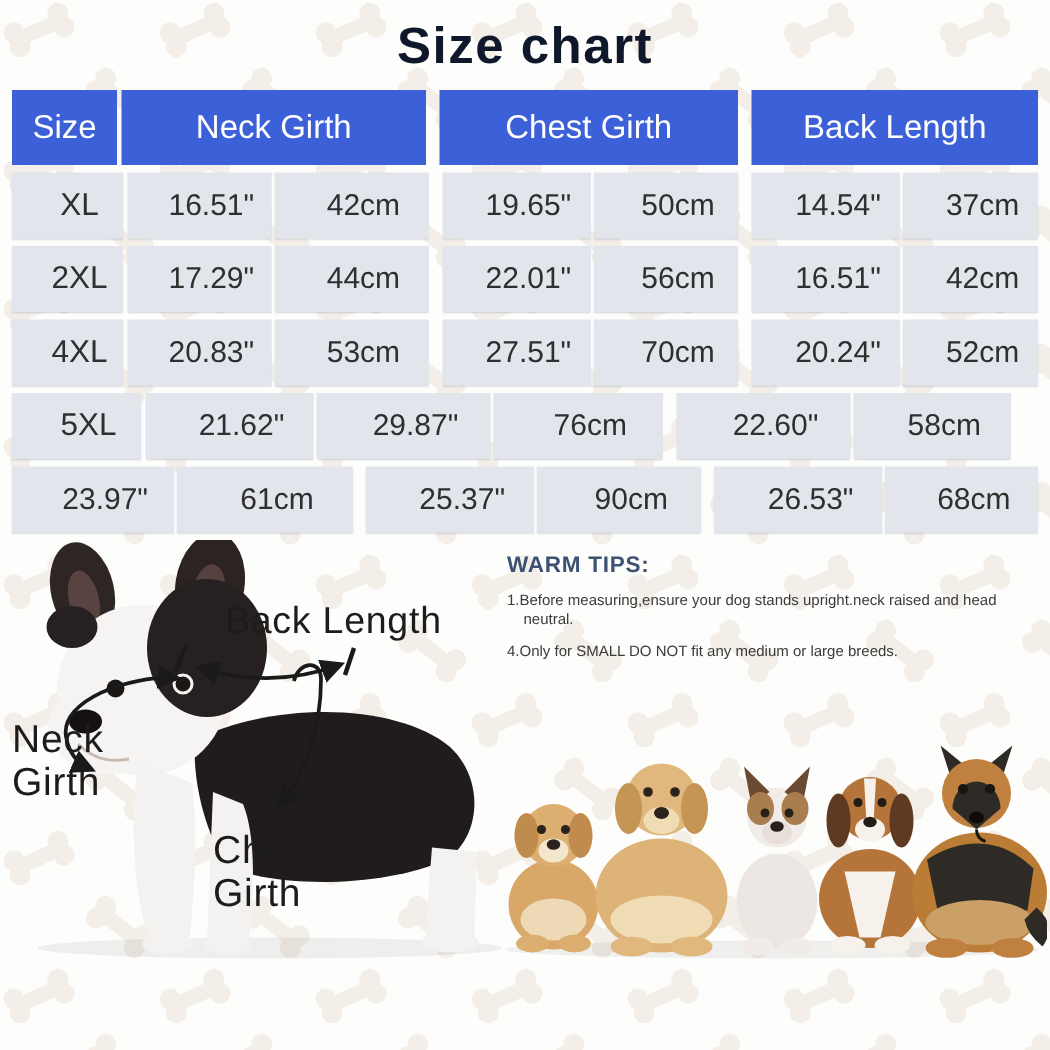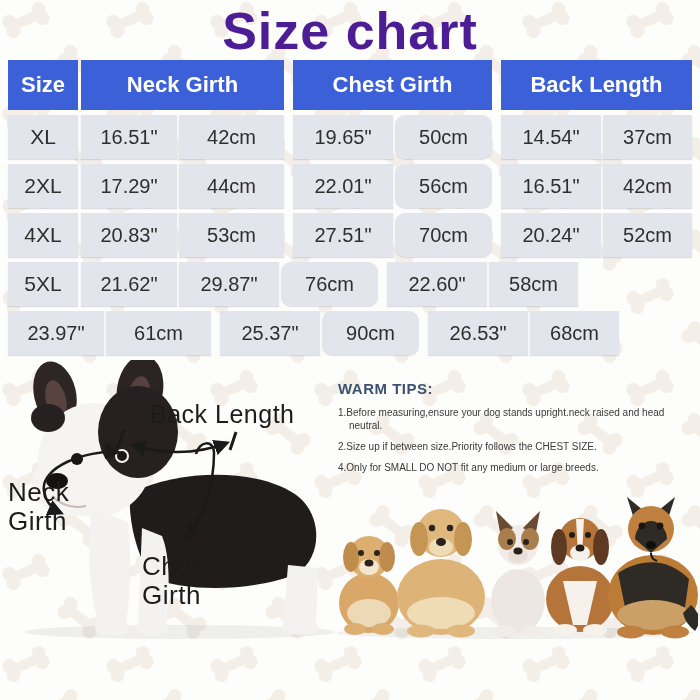--- a/index.html
+++ b/index.html
@@ -7,63 +7,64 @@
     width:700px;height:700px;position:relative;overflow:hidden;
     background:#fdfdfb;
     font-family:"Liberation Sans", sans-serif;
   }
   #bone-bg{position:absolute;left:0;top:0;z-index:0;}
   .content{position:relative;z-index:1;}
 
   
   .page-title{
     text-align:center;
-    font-size:52px;font-weight:bold;letter-spacing:1px;
-    color:#4c1d95;
+    font-size:34px;font-weight:bold;letter-spacing:1px;
+    color:#0f172a;
     padding-top:5px;height:52px;line-height:52px;
   }
 
   
   .size-table{margin:3px 8px 0 8px;}
   .trow{display:flex;height:44px;margin-bottom:5px;}
   .thead{display:flex;height:50px;margin-bottom:5px;}
   .hcell{
-    background:#3c60d8;color:#ffffff;font-weight:bold;font-size:22px;
+    background:#3c60d8;color:#ffffff;font-weight:normal;font-size:22px;
     display:flex;align-items:center;justify-content:center;
   }
   .h0{width:70px;margin-right:3px;}
   .h1{width:203px;margin-right:9px;}
   .h2{width:199px;margin-right:9px;}
   .h3{width:191px;}
   .tcell{
     background:#e2e5eb;color:#2f2f2f;font-size:20px;
     display:flex;align-items:center;justify-content:center;
     box-shadow:0 1px 1px rgba(120,130,150,0.25);
+    padding-left:16px;
   }
   .c0{width:70px;margin-right:3px;font-size:21px;}
   .c1{width:96px;margin-right:2px;}
   .c2{width:105px;margin-right:9px;}
   .c3{width:100px;margin-right:2px;}
-  .c4{width:97px;margin-right:9px;border-radius:10px;}
+  .c4{width:97px;margin-right:9px;}
   .c5{width:100px;margin-right:2px;}
   .c6{width:89px;}
 
   
   .bottom{position:relative;height:282px;margin-top:2px;}
   .diagram{position:absolute;left:0;top:0;width:345px;height:280px;}
   .diagram svg{position:absolute;left:0;top:0;}
   .diag-label{
     position:absolute;color:#1c1c1c;font-size:26px;line-height:1.12;
     letter-spacing:0.5px;
   }
   .lbl-back{left:150px;top:40px;font-size:25px;white-space:nowrap;}
   .lbl-neck{left:8px;top:118px;width:105px;}
   .lbl-chest{left:142px;top:192px;width:115px;}
 
-  .tips{position:absolute;left:338px;top:20px;width:356px;}
+  .tips{position:absolute;left:338px;top:8px;width:356px;}
   .tips-heading{
     font-size:15px;font-weight:bold;color:#3d5272;letter-spacing:0.5px;
     margin-bottom:9px;
   }
   .tip-item{
     font-size:10px;color:#3a3a3a;line-height:1.3;
     margin-bottom:8px;padding-left:11px;text-indent:-11px;
   }
 
   .dogs-row{position:absolute;left:333px;top:135px;width:365px;height:146px;}
@@ -193,21 +194,20 @@
       </svg>
       <div class="diag-label lbl-back">Back Length</div>
       <div class="diag-label lbl-neck">Neck Girth</div>
       <div class="diag-label lbl-chest">Chest Girth</div>
     </div>
 
     <div class="tips">
       <div class="tips-heading">WARM TIPS:</div>
       <div id="tips-list">
           <div class="tip-item">1.Before measuring,ensure your dog stands upright.neck raised and head neutral.</div>
-          <div class="tip-item">2.Size up if between size.Priority follows the CHEST SIZE.</div>
           <div class="tip-item">4.Only for SMALL DO NOT fit any medium or large breeds.</div>
         </div>
     </div>
 
     <div class="dogs-row">
       <svg width="365" height="146" viewBox="0 0 365 146">
         <ellipse cx="182" cy="138" rx="178" ry="6" fill="rgba(60,60,60,0.07)"></ellipse>
 
         <g>
           <ellipse cx="36" cy="108" rx="30" ry="30" fill="#d9a868"></ellipse>

